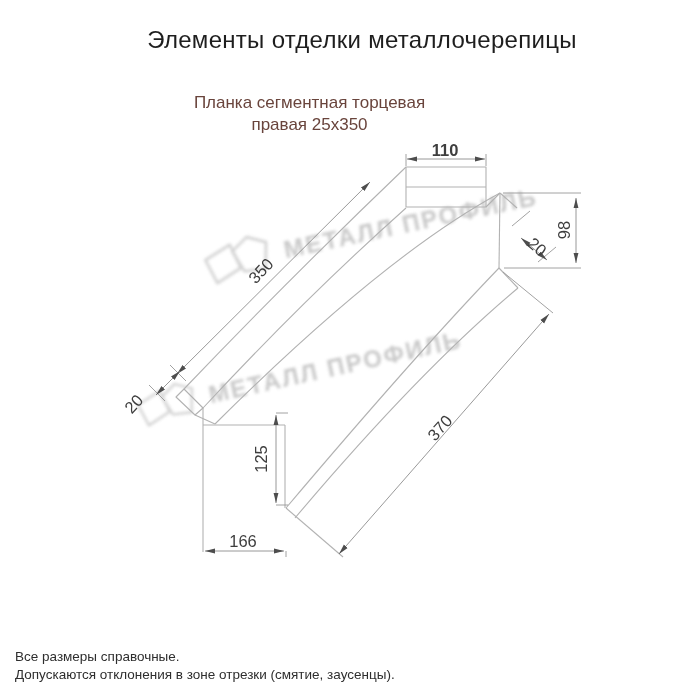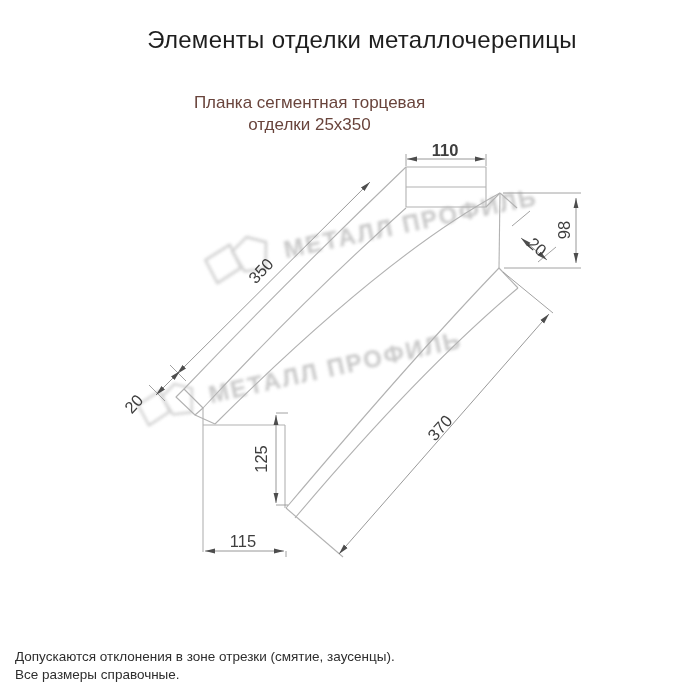--- a/index.html
+++ b/index.html
@@ -53,21 +53,21 @@
 </style>
 </head>
 <body>
 
 <div class="stage">
 
   <div class="page-title">Элементы отделки металлочерепицы</div>
 
   <div class="subtitle">
     <div>Планка сегментная торцевая</div>
-    <div>отделки 25x350</div>
+    <div>правая 25x350</div>
   </div>
 
   <div class="watermark wm-1">
     <svg width="74" height="48" viewBox="0 0 74 48">
       <g fill="none" stroke="#ababab" stroke-width="2.6" stroke-linejoin="round">
         <path d="M5,17 L32,7 L38,32 L12,42 Z"></path>
         <path d="M33,14 L50,3 L68,12 L62,38 L41,36 Z"></path>
       </g>
     </svg>
     <span class="wm-text">МЕТАЛЛ ПРОФИЛЬ</span>
@@ -141,21 +141,21 @@
       <path d="M339,554 L549,314" marker-start="url(#arw)" marker-end="url(#arw)"></path>
     </g>
   </svg>
 
   <div class="dim-label" style="left:445px; top:150px;font-weight:bold;">110</div>
   <div class="dim-label rot-m90" style="left:564px; top:230px;">98</div>
   <div class="dim-label rot-p40" style="left:537px; top:247px;">20</div>
   <div class="dim-label rot-m47" style="left:261px; top:271px;">350</div>
   <div class="dim-label rot-m47" style="left:134px; top:404px;">20</div>
   <div class="dim-label rot-m90" style="left:261px; top:459px;">125</div>
-  <div class="dim-label" style="left:243px; top:541px;">115</div>
+  <div class="dim-label" style="left:243px; top:541px;">166</div>
   <div class="dim-label rot-m48" style="left:440px; top:428px;">370</div>
 
   <div class="footer">
+    <div>Все размеры справочные.</div>
     <div>Допускаются отклонения в зоне отрезки (смятие, заусенцы).</div>
-    <div>Все размеры справочные.</div>
   </div>
 
 </div>
 
 </body></html>

